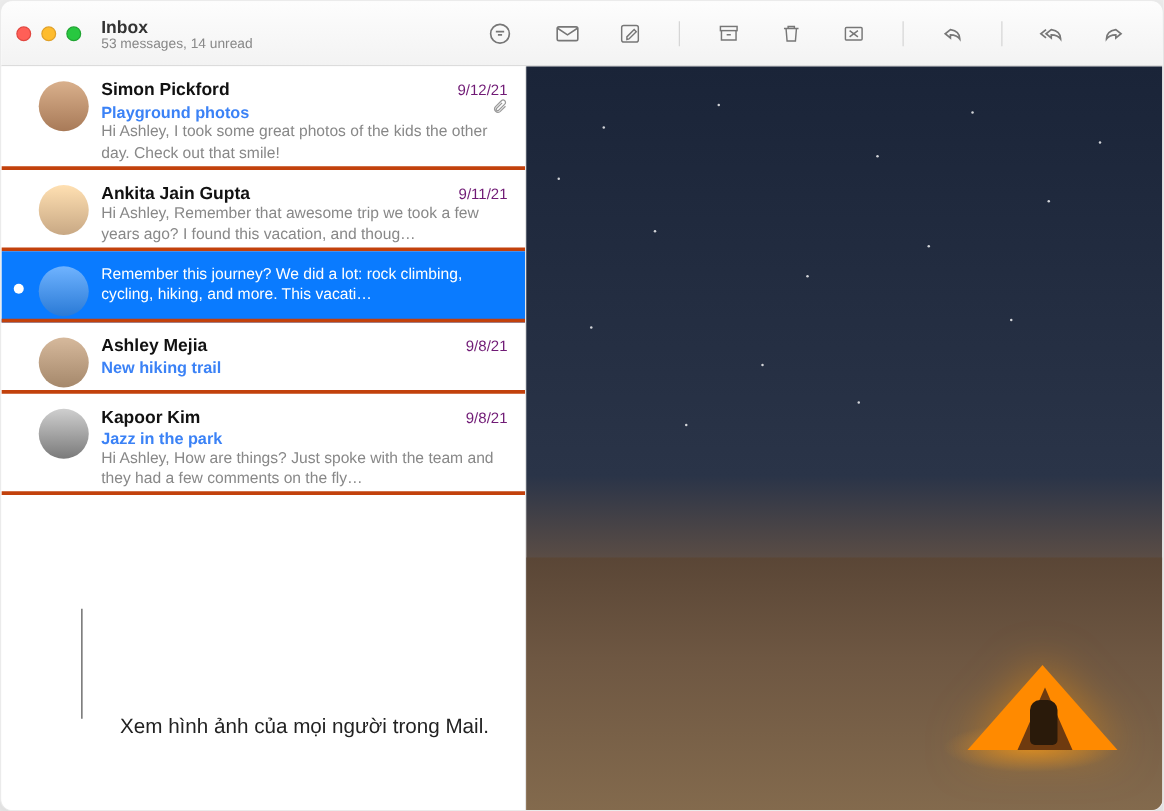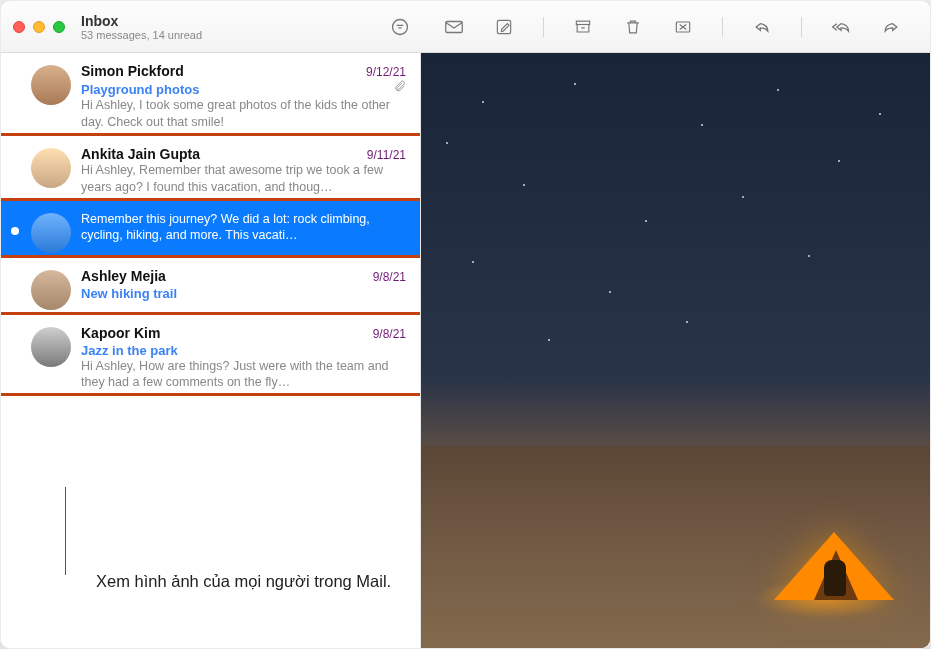--- a/index.html
+++ b/index.html
@@ -318,21 +318,21 @@
         <div class="unread-spacer"></div>
         <div class="avatar av5"></div>
         <div class="msg-body">
           <div class="msg-line1">
             <span class="sender">Kapoor Kim</span>
             <span class="date">9/8/21</span>
           </div>
           <div class="subj-line">
             <span class="subj">Jazz in the park</span>
           </div>
-          <div class="preview">Hi Ashley, How are things? Just were with the team and they had a few comments on the fly…</div>
+          <div class="preview">Hi Ashley, How are things? Just spoke with the team and they had a few comments on the fly…</div>
         </div>
       </div>
 
     </div>
 
     <div class="content">
       <div class="ground"></div>
       <div class="glow"></div>
       <div class="tent">
         <div class="tent-body"></div>

